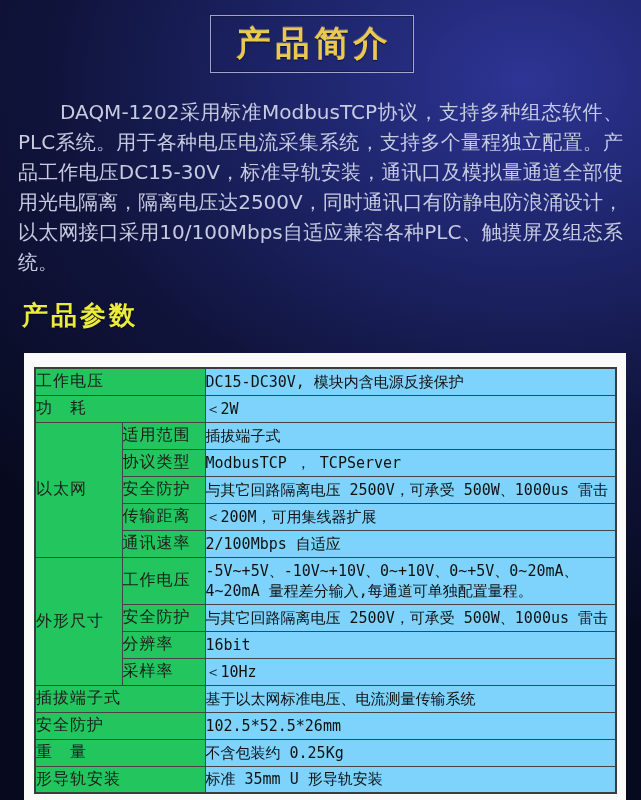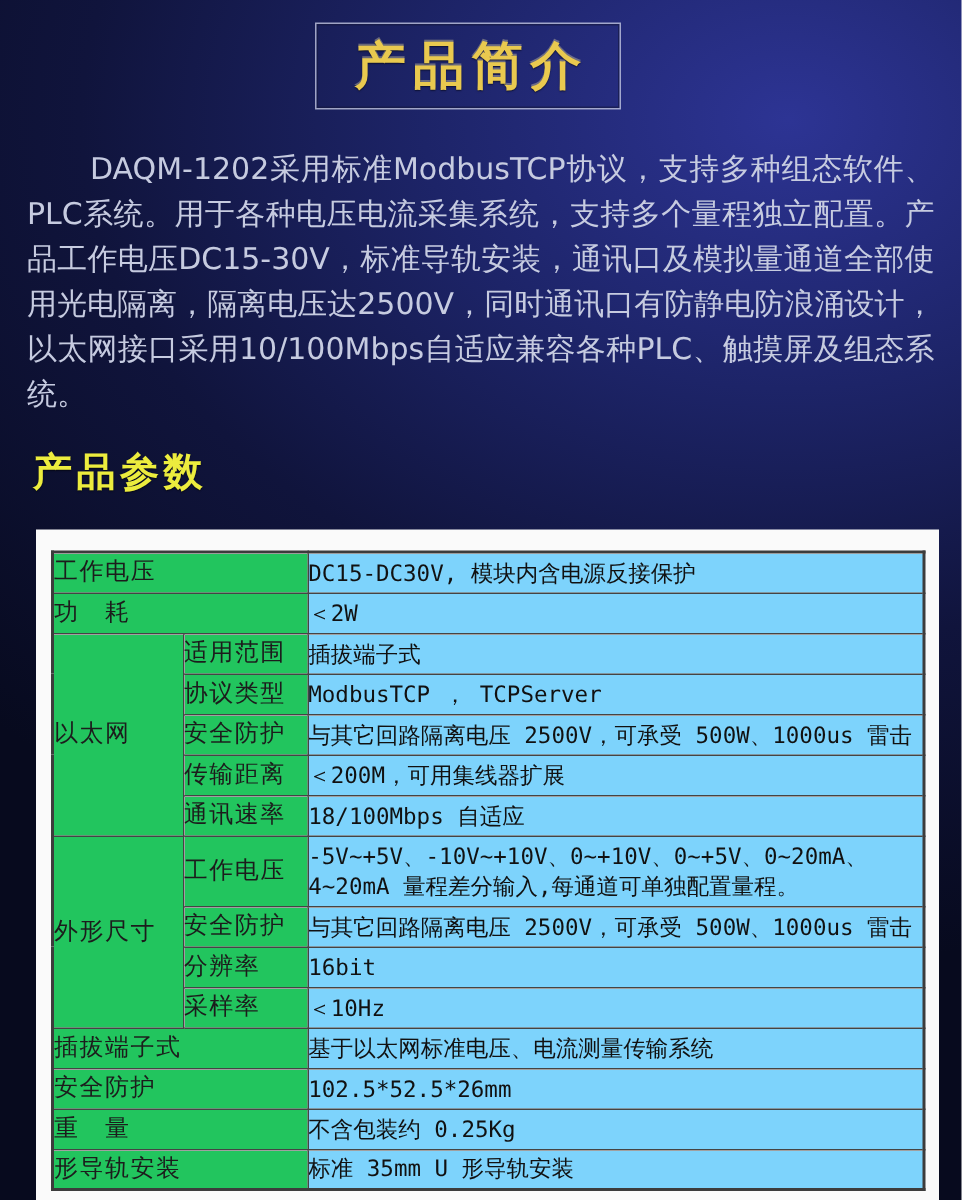--- a/index.html
+++ b/index.html
@@ -143,21 +143,21 @@
         <tr>
           <td class="lbl">安全防护</td>
           <td class="val">与其它回路隔离电压 2500V，可承受 500W、1000us 雷击</td>
         </tr>
         <tr>
           <td class="lbl">传输距离</td>
           <td class="val">＜200M，可用集线器扩展</td>
         </tr>
         <tr>
           <td class="lbl">通讯速率</td>
-          <td class="val">18/100Mbps 自适应</td>
+          <td class="val">2/100Mbps 自适应</td>
         </tr>
         <tr class="tall">
           <td class="g" rowspan="4">外形尺寸</td>
           <td class="lbl">工作电压</td>
           <td class="val">-5V~+5V、-10V~+10V、0~+10V、0~+5V、0~20mA、4~20mA 量程差分输入,每通道可单独配置量程。</td>
         </tr>
         <tr>
           <td class="lbl">安全防护</td>
           <td class="val">与其它回路隔离电压 2500V，可承受 500W、1000us 雷击</td>
         </tr>

